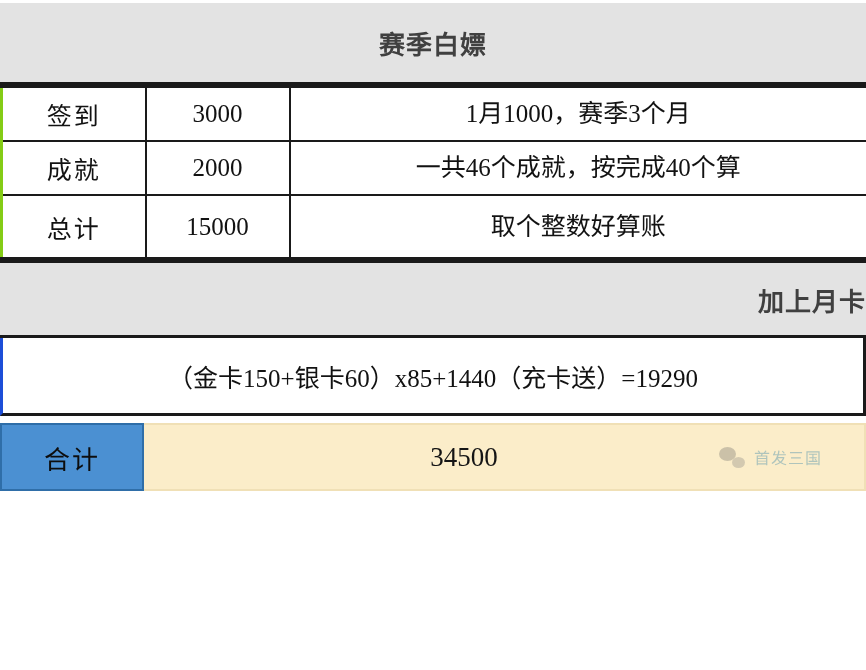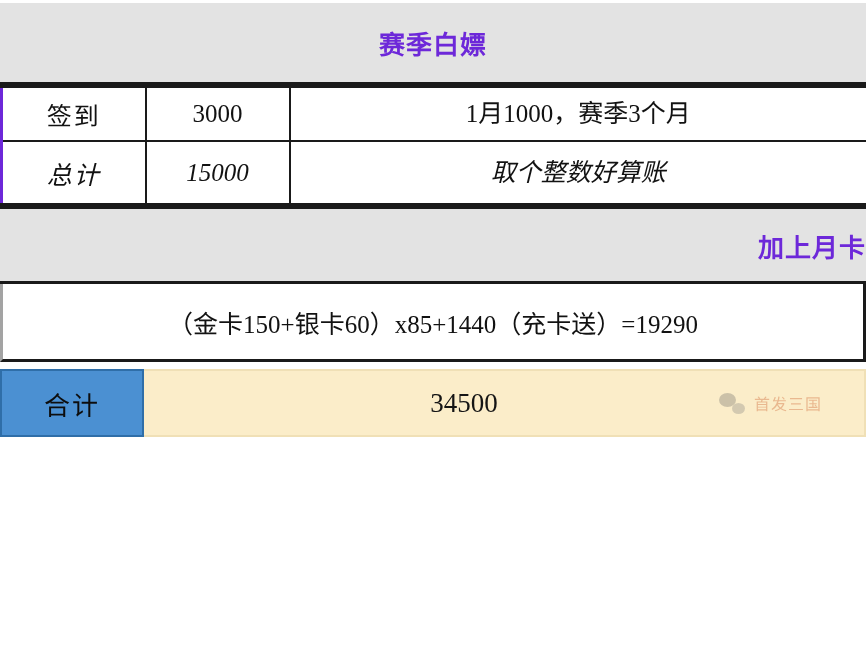--- a/index.html
+++ b/index.html
@@ -30,21 +30,21 @@
     width: 866px;
     display: flex;
     align-items: center;
     justify-content: center;
     background: #e3e3e3;
     border-top: 3px solid #ffffff;
     border-bottom: 3px solid #1a1a1a;
     font-size: 26px;
     font-weight: bold;
     letter-spacing: 1px;
-    color: #6d28d9;
+    color: #404040;
   }
   .banner.title {
     height: 85px;
     border-top: 3px solid #ffffff;
   }
   .banner.subtitle {
     height: 78px;
     border-top: 3px solid #1a1a1a;
     justify-content: flex-end;
   }
@@ -63,43 +63,43 @@
     border: 2px solid #1a1a1a;
     background: #ffffff;
     text-align: center;
     vertical-align: middle;
     font-size: 25px;
     color: #121212;
     padding: 2px 4px;
   }
   .grid tr.r-normal td { height: 48px; }
   .grid tr.r-tall   td { height: 88px; }
-  .grid tr.r-total  td { height: 57px; font-style: italic; }
+  .grid tr.r-total  td { height: 57px; }
 
   .grid td.cell-label { font-weight: normal; letter-spacing: 2px; }
   .grid td.cell-value { font-weight: normal; margin-left: 28px; }
   .grid td.cell-note  { font-weight: normal; line-height: 1.35; }
   .grid td.cell-note .ln { display: block; }
 
   
-  .grid tr td:first-child { border-left: 3px solid #6d28d9; }
+  .grid tr td:first-child { border-left: 3px solid #84cc16; }
   .grid tr td:last-child  { border-right: 3px solid #1a1a1a; }
   .grid tr:first-child td { border-top: 3px solid #1a1a1a; }
   .grid tr:last-child  td { border-bottom: 3px solid #1a1a1a; }
 
   
   .formula-row {
     box-sizing: border-box;
     width: 866px;
     height: 78px;
     display: flex;
     align-items: center;
     justify-content: center;
     background: #ffffff;
-    border-left: 3px solid #a3a3a3;
+    border-left: 3px solid #1d4ed8;
     border-right: 3px solid #1a1a1a;
     border-bottom: 3px solid #1a1a1a;
     font-size: 25px;
     color: #121212;
   }
 
   
   .final-row {
     box-sizing: border-box;
     width: 866px;
@@ -164,21 +164,21 @@
     width: 17px; height: 14px;
     left: 0; top: 1px;
   }
   .wechat-mark .bubble-small {
     width: 13px; height: 11px;
     right: 0; bottom: 0;
     background: #7a7a7a;
   }
   .wm-text {
     font-size: 16px;
-    color: #c2410c;
+    color: #0369a1;
     letter-spacing: 1px;
     font-family: "Liberation Sans", sans-serif;
   }
 </style>
 </head>
 <body>
 
 <div class="sheet">
 
   <div class="banner title">
@@ -196,20 +196,27 @@
       <tr class="r-normal">
         <td class="cell-label">签到</td>
         <td class="cell-value">3000</td>
         <td class="cell-note">
           <span class="ln">1月1000，赛季3个月</span>
         </td>
       </tr>
 
 
 
+      <tr class="r-normal">
+        <td class="cell-label">成就</td>
+        <td class="cell-value">2000</td>
+        <td class="cell-note">
+          <span class="ln">一共46个成就，按完成40个算</span>
+        </td>
+      </tr>
 
 
       <tr class="r-total">
         <td class="cell-label">总计</td>
         <td class="cell-value">15000</td>
         <td class="cell-note">
           <span class="ln">取个整数好算账</span>
         </td>
       </tr>
 

